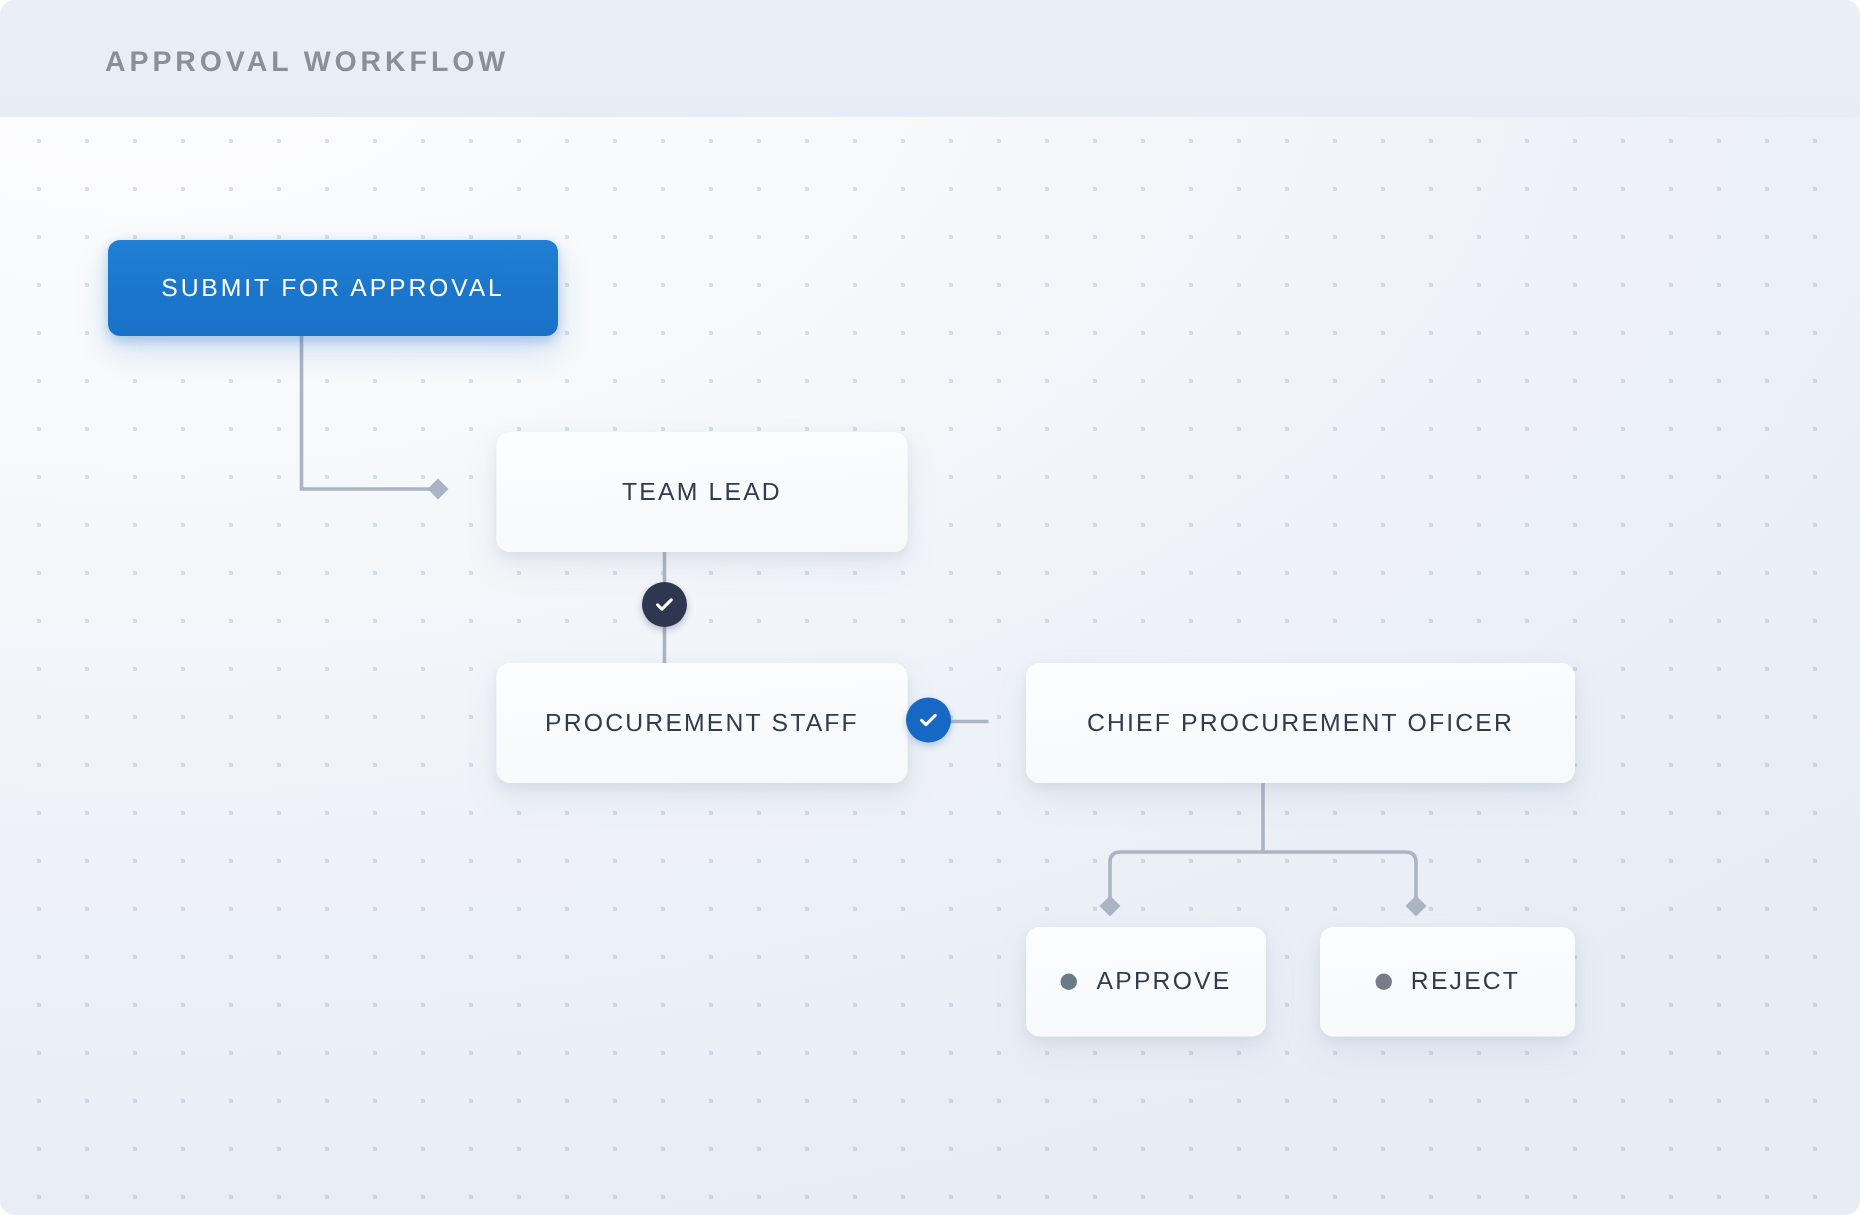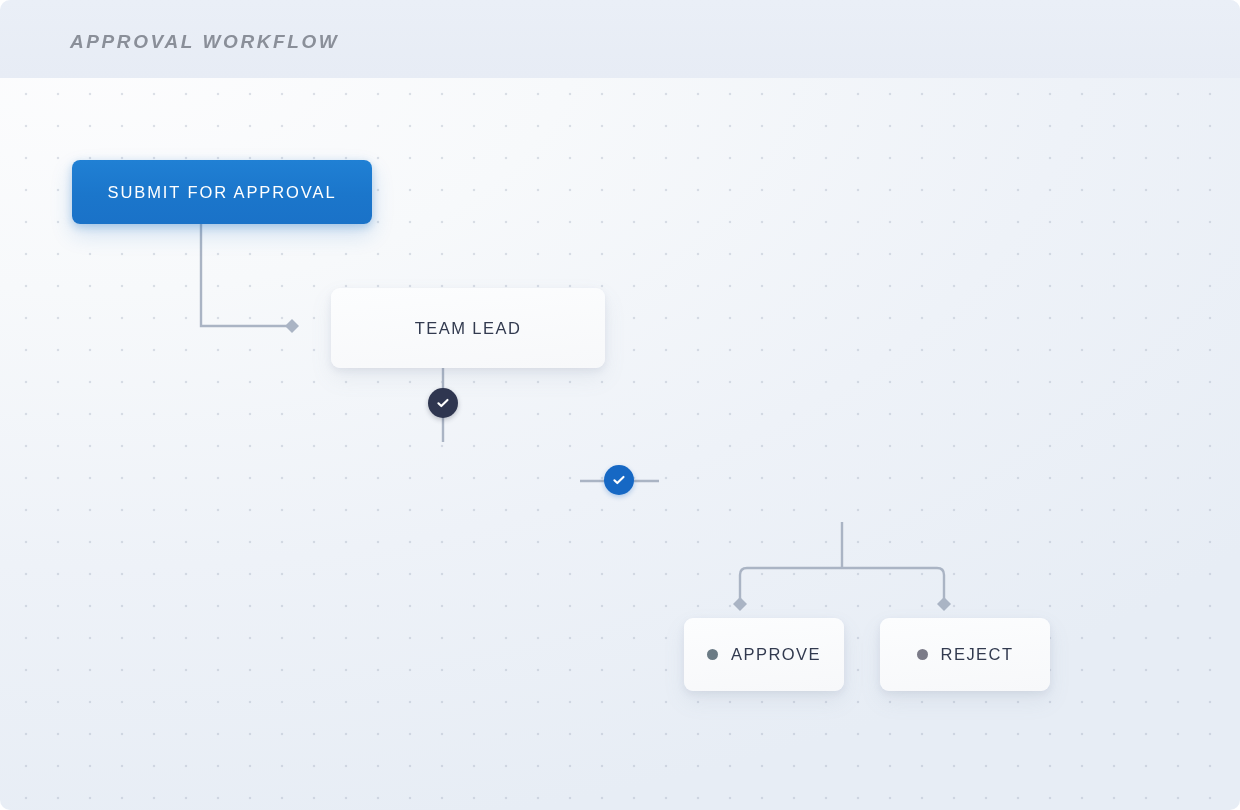--- a/index.html
+++ b/index.html
@@ -45,21 +45,20 @@
   #header-title {
     position: absolute;
     left: 70px;
     top: 31px;
     font-size: 19px;
     font-weight: 600;
     letter-spacing: 2.6px;
     color: #8a8f99;
     text-transform: uppercase;
     white-space: nowrap;
-    font-style: italic;
   }
 
   
   #connectors {
     position: absolute;
     inset: 0;
     z-index: 2;
     pointer-events: none;
   }
 
@@ -160,21 +159,27 @@
   <div id="nodes">
 
     <div class="node node-primary" style="left:72px; top:160px; width:300px; height:64px;">
       <span class="node-label">SUBMIT FOR APPROVAL</span>
     </div>
 
     <div class="node node-card" style="left:306px; top:288px; width:274px; height:80px;">
       <span class="node-label">TEAM LEAD</span>
     </div>
 
-
+    <div class="node node-card" style="left:306px; top:442px; width:274px; height:80px;">
+      <span class="node-label">PROCUREMENT STAFF</span>
+    </div>
+
+    <div class="node node-card" style="left:659px; top:442px; width:366px; height:80px;">
+      <span class="node-label">CHIEF PROCUREMENT OFICER</span>
+    </div>
 
     <div class="node node-card" style="left:659px; top:618px; width:160px; height:73px;">
       <span class="leaf-inner">
         <span class="leaf-dot" style="background:#6b7b85;"></span>
         <span class="node-label">APPROVE</span>
       </span>
     </div>
 
     <div class="node node-card" style="left:855px; top:618px; width:170px; height:73px;">
       <span class="leaf-inner">

